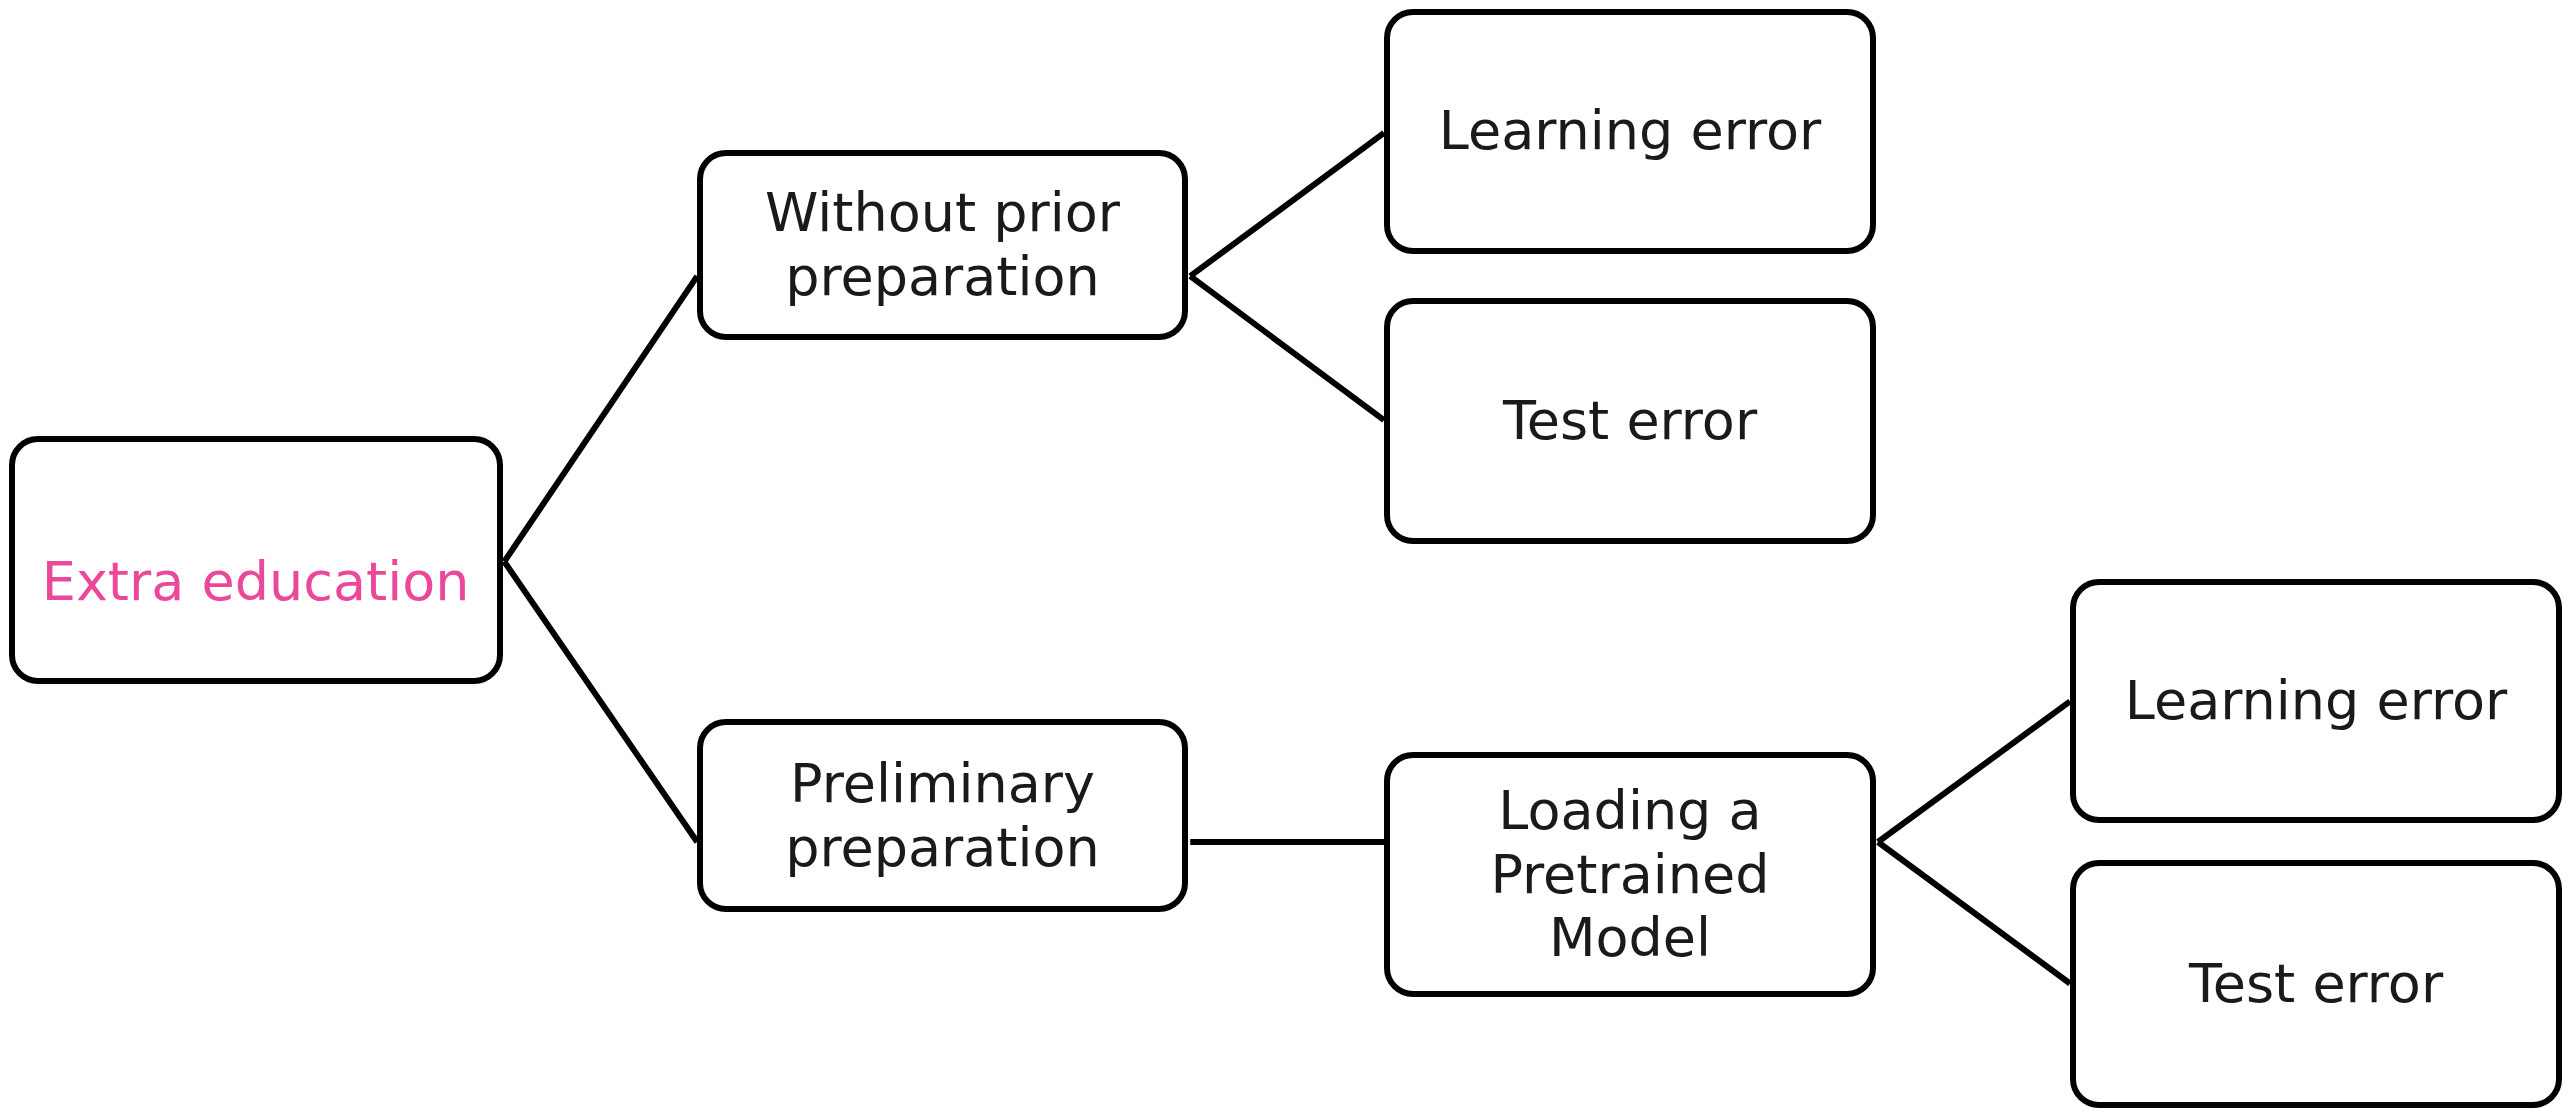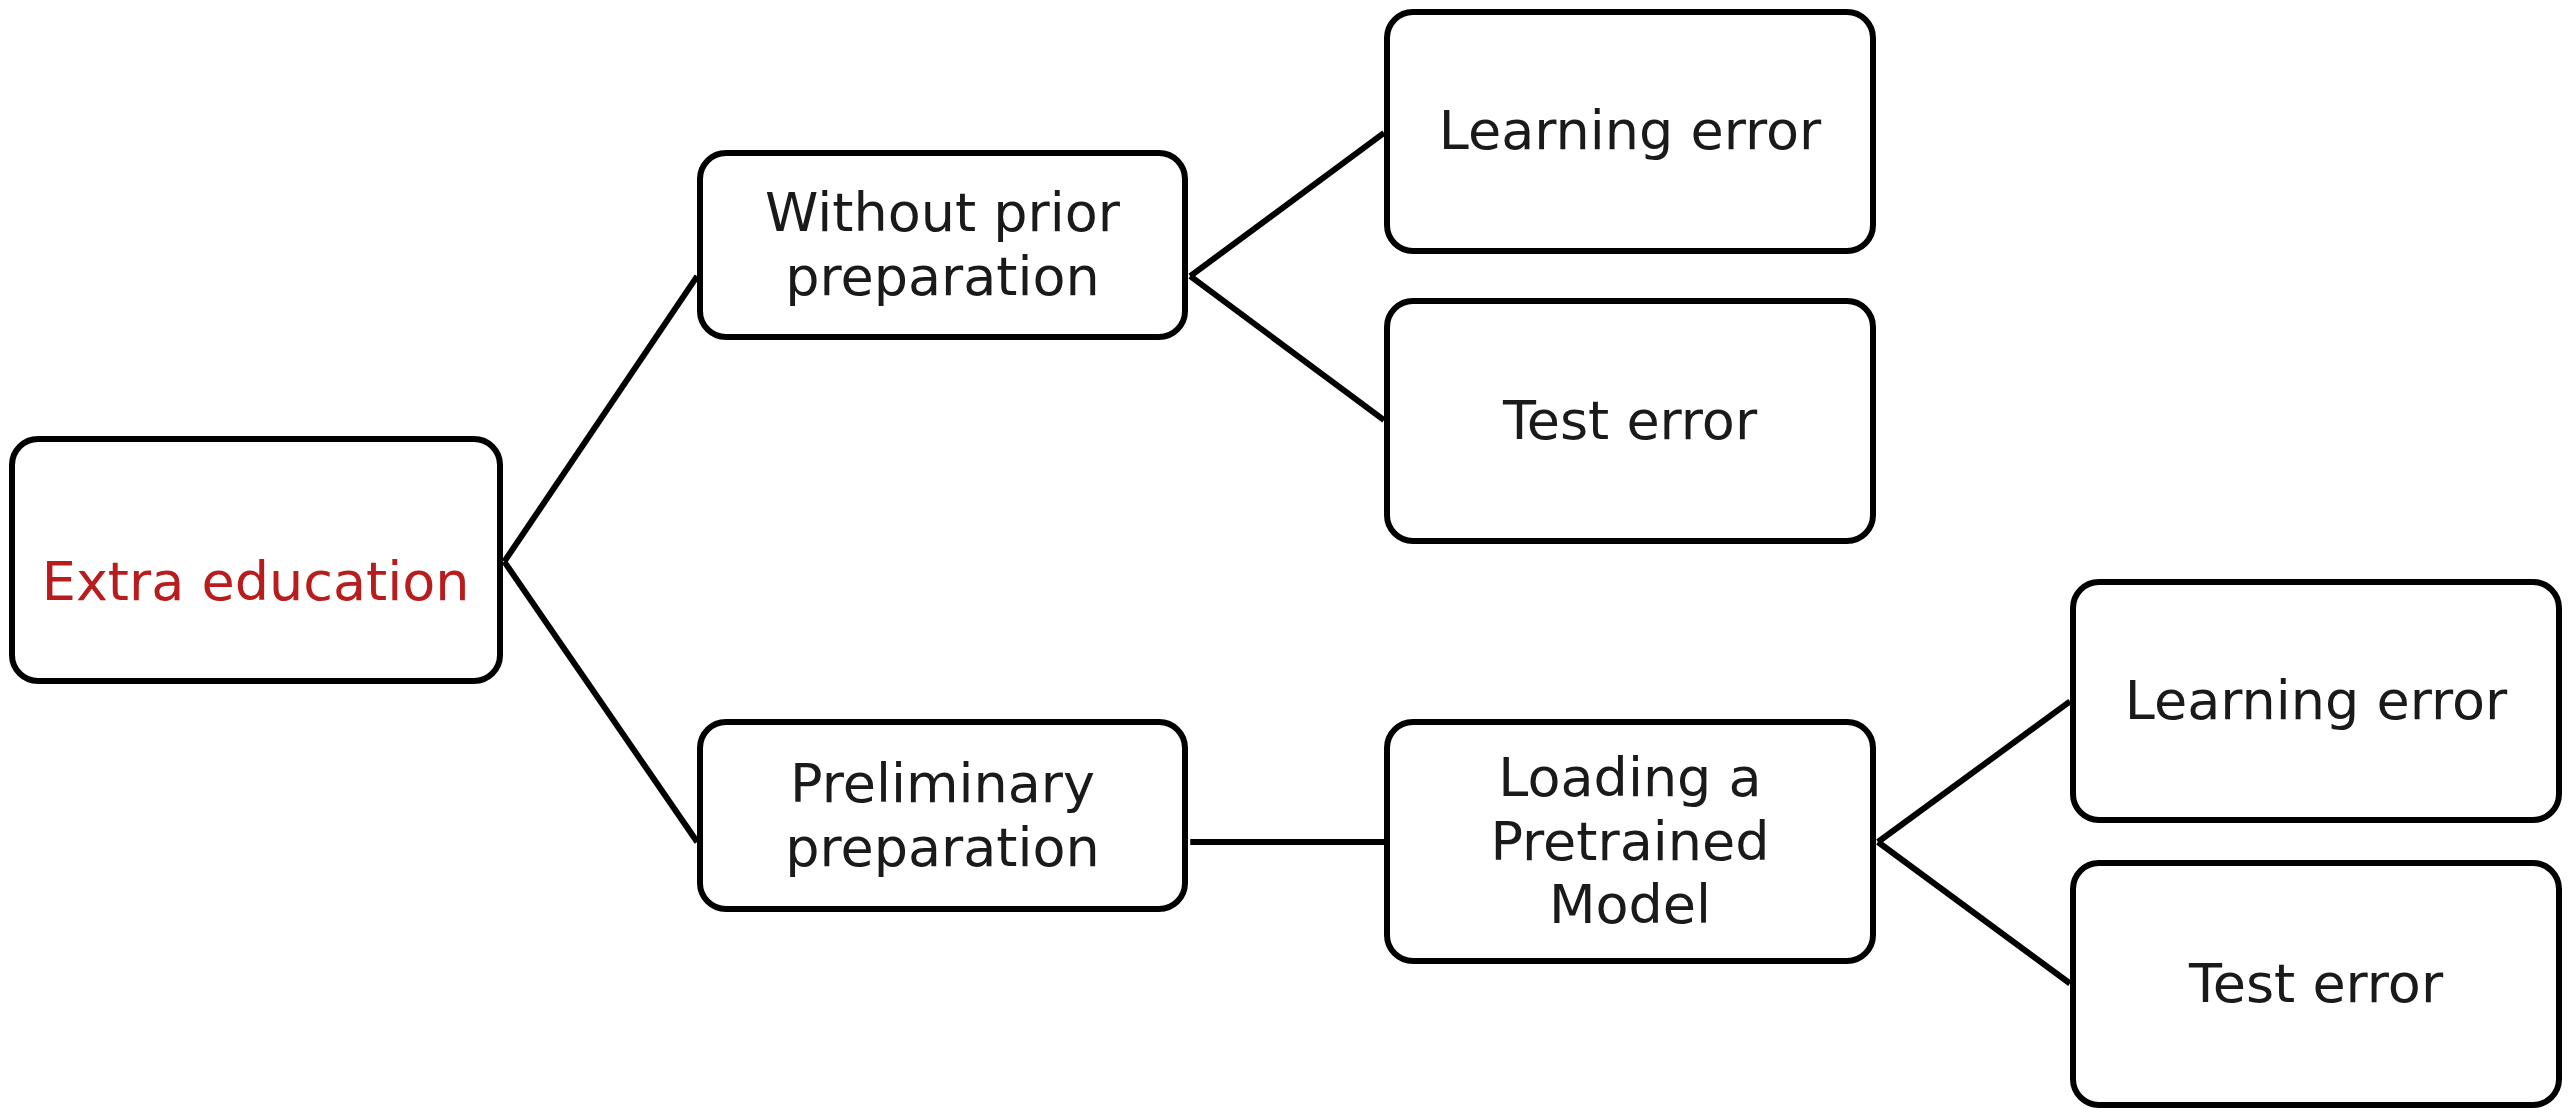--- a/index.html
+++ b/index.html
@@ -54,37 +54,37 @@
   <svg id="edges" viewBox="0 0 3004 1305" width="2576" height="1119" xmlns="http://www.w3.org/2000/svg">
       <polyline points="588,655 813,322" fill="none" stroke="#000000" stroke-width="7" stroke-linecap="butt" stroke-linejoin="miter"></polyline>
       <polyline points="588,655 813,982" fill="none" stroke="#000000" stroke-width="7" stroke-linecap="butt" stroke-linejoin="miter"></polyline>
       <polyline points="1388,322 1614,155" fill="none" stroke="#000000" stroke-width="7" stroke-linecap="butt" stroke-linejoin="miter"></polyline>
       <polyline points="1388,322 1614,490" fill="none" stroke="#000000" stroke-width="7" stroke-linecap="butt" stroke-linejoin="miter"></polyline>
       <polyline points="1388,982 1614,982" fill="none" stroke="#000000" stroke-width="7" stroke-linecap="butt" stroke-linejoin="miter"></polyline>
       <polyline points="2190,982 2414,818" fill="none" stroke="#000000" stroke-width="7" stroke-linecap="butt" stroke-linejoin="miter"></polyline>
       <polyline points="2190,982 2414,1147" fill="none" stroke="#000000" stroke-width="7" stroke-linecap="butt" stroke-linejoin="miter"></polyline>
     </svg>
 <div class="node" style="left: 8.6px; top: 436px; width: 494px; height: 248px; border-color: rgb(0, 0, 0); background: rgb(255, 255, 255);">
-      <div class="node-label" style="color: #b91c1c; margin-top: 44px;">Extra education</div>
+      <div class="node-label" style="color: #ec4899; margin-top: 44px;">Extra education</div>
     </div>
     <div class="node" style="left: 697px; top: 150px; width: 491px; height: 190px; border-color: rgb(0, 0, 0); background: rgb(255, 255, 255);">
       <div class="node-label" style="color: rgb(26, 26, 26);">Without prior
 preparation</div>
     </div>
     <div class="node" style="left: 1384px; top: 8.6px; width: 492px; height: 245px; border-color: rgb(0, 0, 0); background: rgb(255, 255, 255);">
       <div class="node-label" style="color: rgb(26, 26, 26);">Learning error</div>
     </div>
     <div class="node" style="left: 1384px; top: 298px; width: 492px; height: 246px; border-color: rgb(0, 0, 0); background: rgb(255, 255, 255);">
       <div class="node-label" style="color: rgb(26, 26, 26);">Test error</div>
     </div>
     <div class="node" style="left: 697px; top: 719px; width: 491px; height: 193px; border-color: rgb(0, 0, 0); background: rgb(255, 255, 255);">
       <div class="node-label" style="color: rgb(26, 26, 26);">Preliminary
 preparation</div>
     </div>
-    <div class="node" style="left: 1384px; top: 719px; width: 492px; height: 245px; border-color: rgb(0, 0, 0); background: rgb(255, 255, 255);">
+    <div class="node" style="left: 1384px; top: 752px; width: 492px; height: 245px; border-color: rgb(0, 0, 0); background: rgb(255, 255, 255);">
       <div class="node-label" style="color: rgb(26, 26, 26);">Loading a
 Pretrained Model</div>
     </div>
     <div class="node" style="left: 2070px; top: 579px; width: 492px; height: 244px; border-color: rgb(0, 0, 0); background: rgb(255, 255, 255);">
       <div class="node-label" style="color: rgb(26, 26, 26);">Learning error</div>
     </div>
     <div class="node" style="left: 2070px; top: 860px; width: 492px; height: 248px; border-color: rgb(0, 0, 0); background: rgb(255, 255, 255);">
       <div class="node-label" style="color: rgb(26, 26, 26);">Test error</div>
     </div>
   </div>

